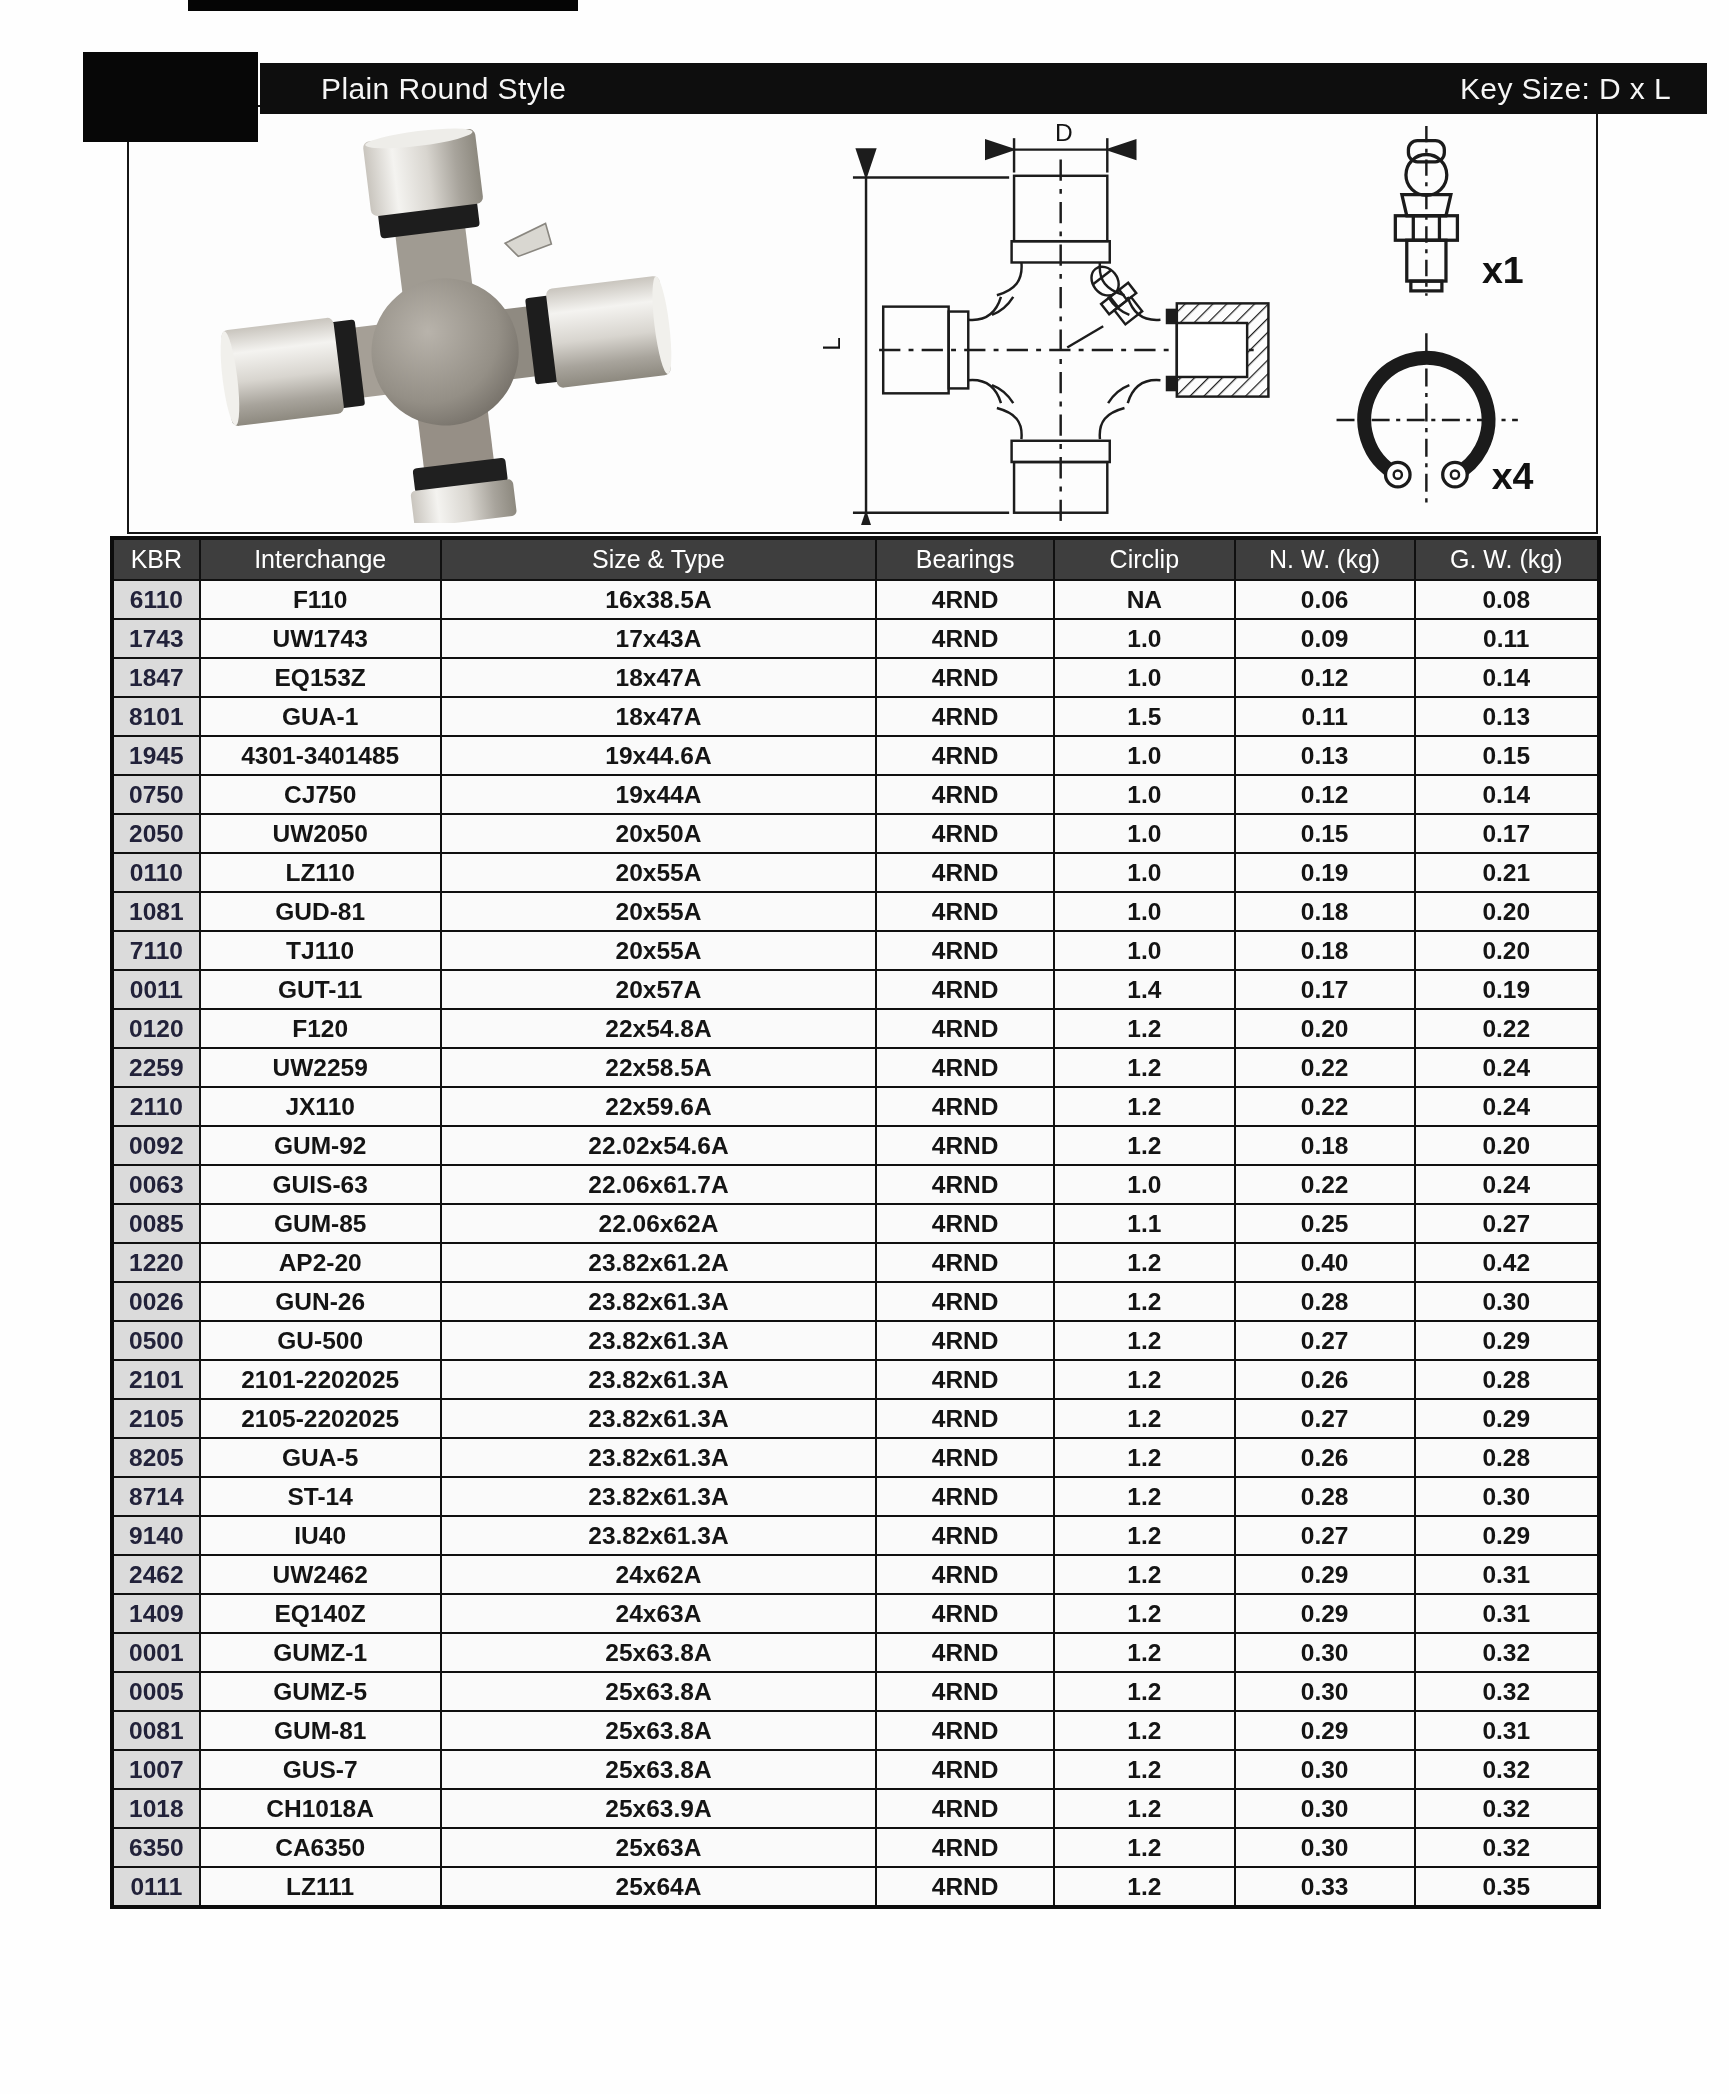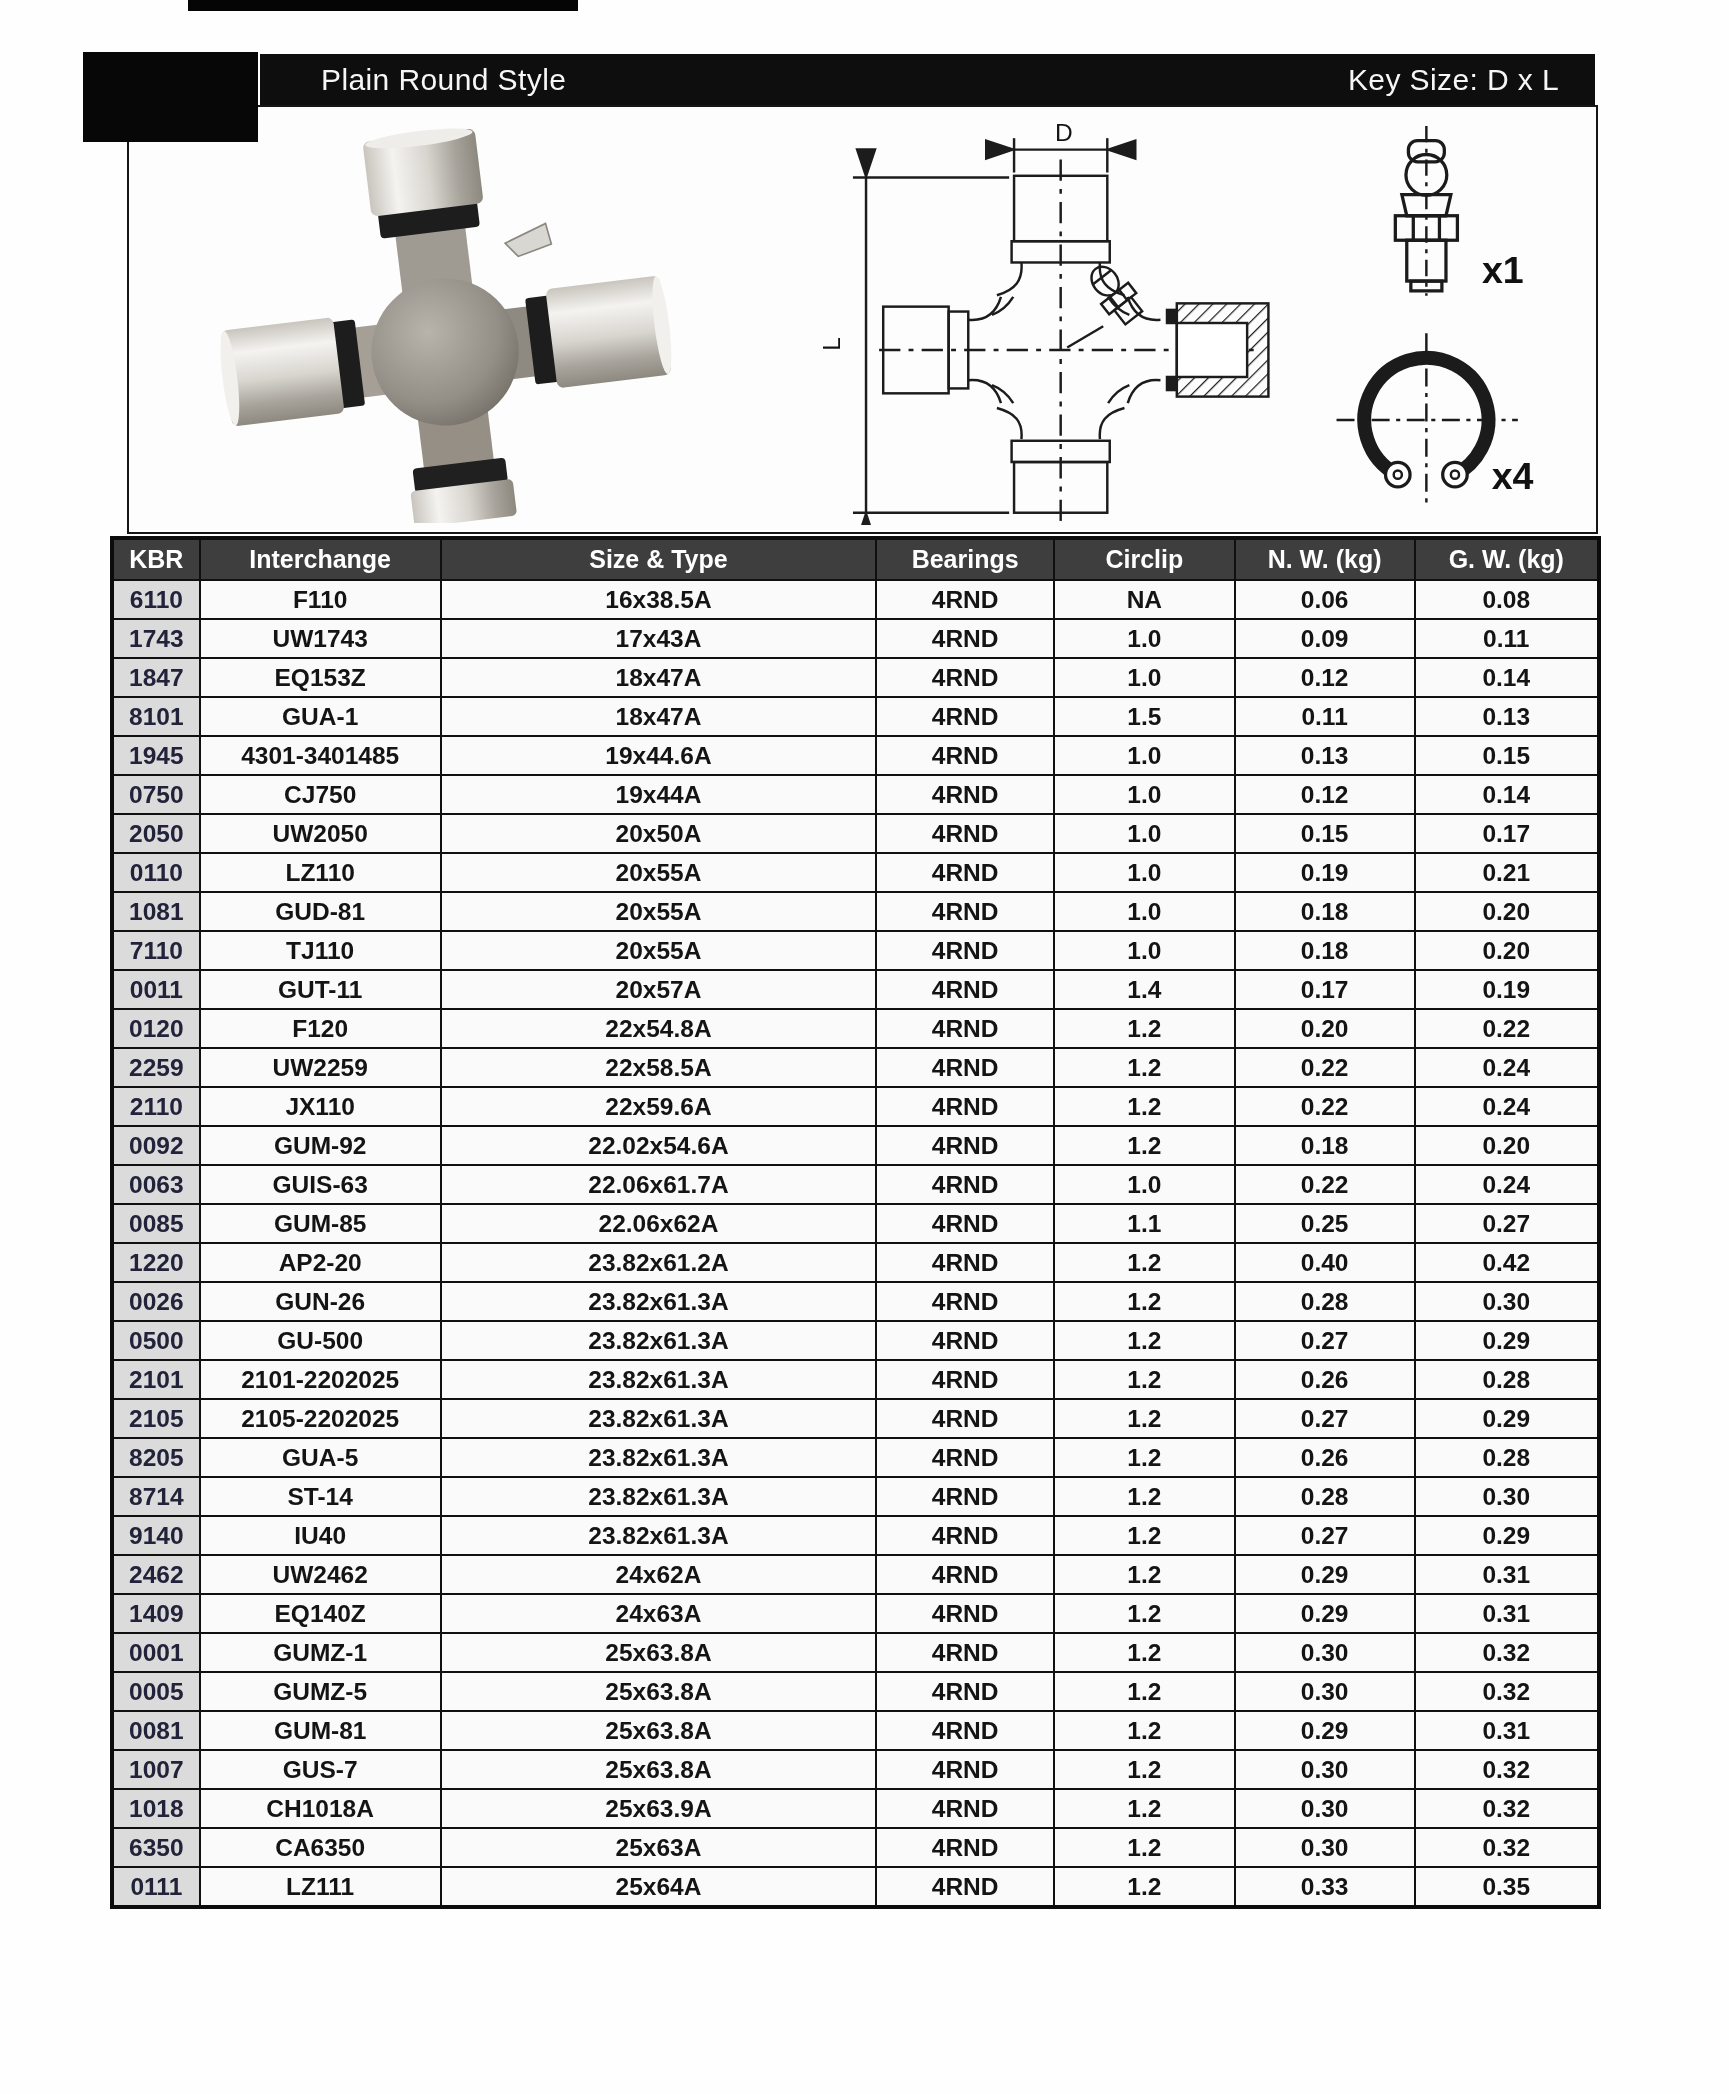--- a/index.html
+++ b/index.html
@@ -1,30 +1,30 @@
 <!DOCTYPE html>
 <html style="font-size:13px"><head>
 <meta charset="utf-8">
 <style>
   html,body{margin:0;padding:0;background:#ffffff;}
   .page{position:relative;width:1730px;height:2095px;background:#fefefe;
         font-family:"Liberation Sans",sans-serif;overflow:hidden;}
   .top-artifact{position:absolute;left:188px;top:0;width:390px;height:10.6px;background:#050505;}
   .logo-box{position:absolute;left:83px;top:52px;width:175px;height:90px;background:#070707;z-index:4;}
-  .title-bar{position:absolute;left:260px;top:54px;width:1335px;height:51px;background:#0e0e0e;
+  .title-bar{position:absolute;left:260px;top:63px;width:1447px;height:51px;background:#0e0e0e;
              color:#f6f6f6;display:flex;align-items:center;justify-content:space-between;
              padding:0 36px 0 61px;box-sizing:border-box;font-size:30px;z-index:3;letter-spacing:0.4px;text-align:right;}
   .figure-panel{position:absolute;left:127px;top:105px;width:1471px;height:429px;background:#fdfdfd;
                 border:2.5px solid #161616;box-sizing:border-box;z-index:1;}
   .photo-svg{position:absolute;left:45px;top:6.5px;}
   .drawing-svg{position:absolute;left:678px;top:4.9px;}
   .parts-svg{position:absolute;left:1201px;top:11.5px;}
   .table-wrap{position:absolute;left:110px;top:536px;width:1491px;}
   table.parts{width:100%;border-collapse:collapse;table-layout:fixed;border:4.1px solid #0c0c0c;}
-  table.parts th{background:#3e3e3e;color:#ffffff;font-size:25px;font-weight:700;
+  table.parts th{background:#3e3e3e;color:#ffffff;font-size:25px;font-weight:400;
                  border:2.5px solid #101010;height:39px;padding:0;}
   table.parts td{font-size:24.5px;font-weight:700;color:#141414;text-align:center;
                  border:2.5px solid #101010;padding:0;height:37px;background:#fafafa;}
   table.parts td.kbr{background:#dbdbdb;color:#22223a;margin-top:13px;}
   svg text{font-family:"Liberation Sans",sans-serif;}
 </style>
 </head>
 <body>
 
 <div class="page">

